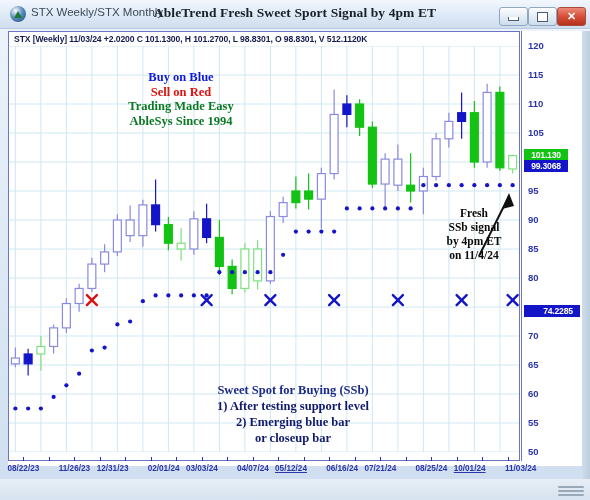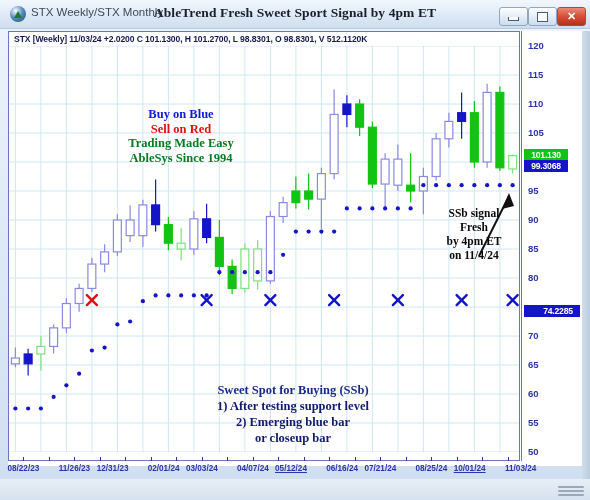--- a/index.html
+++ b/index.html
@@ -91,21 +91,21 @@
     position:absolute;left:8px;top:461px;width:574px;height:18px;
   }
   .xtick{
     position:absolute;top:3px;font-size:8.2px;font-weight:bold;color:#2c35a8;
     font-family:"Liberation Sans",sans-serif;transform:translateX(-50%);white-space:nowrap;
   }
   .xmark{position:absolute;top:-4px;width:1px;height:4px;background:#2c35a8;}
 
   
   .anno{position:absolute;font-family:"Liberation Serif", serif;font-weight:bold;text-align:center;}
-  #an-top{left:96px;top:70px;width:170px;line-height:14.5px;font-size:12.5px;margin-top:37px;}
+  #an-top{left:96px;top:70px;width:170px;line-height:14.5px;font-size:12.5px;}
   #an-top .l1{color:#0d18e0;}
   #an-top .l2{color:#e01010;}
   #an-top .l3,#an-top .l4{color:#0a7a22;}
   #an-bottom{left:168px;top:382px;width:250px;line-height:16px;font-size:12.5px;color:#101a6e;}
   #an-bottom .hd{color:#1b2a8a;}
   #an-right{left:426px;top:206px;width:96px;line-height:14px;font-size:11.5px;color:#0a0a0a;}
 
   svg{display:block;}
   .nosel{user-select:none;}
   
@@ -399,22 +399,22 @@
   <div id="right-edge"></div>
 
   <div class="anno nosel" id="an-top">
     <div class="l1">Buy on Blue</div>
     <div class="l2">Sell on Red</div>
     <div class="l3">Trading Made Easy</div>
     <div class="l4">AbleSys Since 1994</div>
   </div>
 
   <div class="anno nosel" id="an-right">
+    <div>Fresh</div>
     <div>SSb signal</div>
-    <div>Fresh</div>
     <div>by 4pm ET</div>
     <div>on 11/4/24</div>
   </div>
 
   <div class="anno nosel" id="an-bottom">
     <div class="hd">Sweet Spot for Buying (SSb)</div>
     <div>1) After testing support level</div>
     <div>2) Emerging blue bar</div>
     <div>or closeup bar</div>
   </div>

